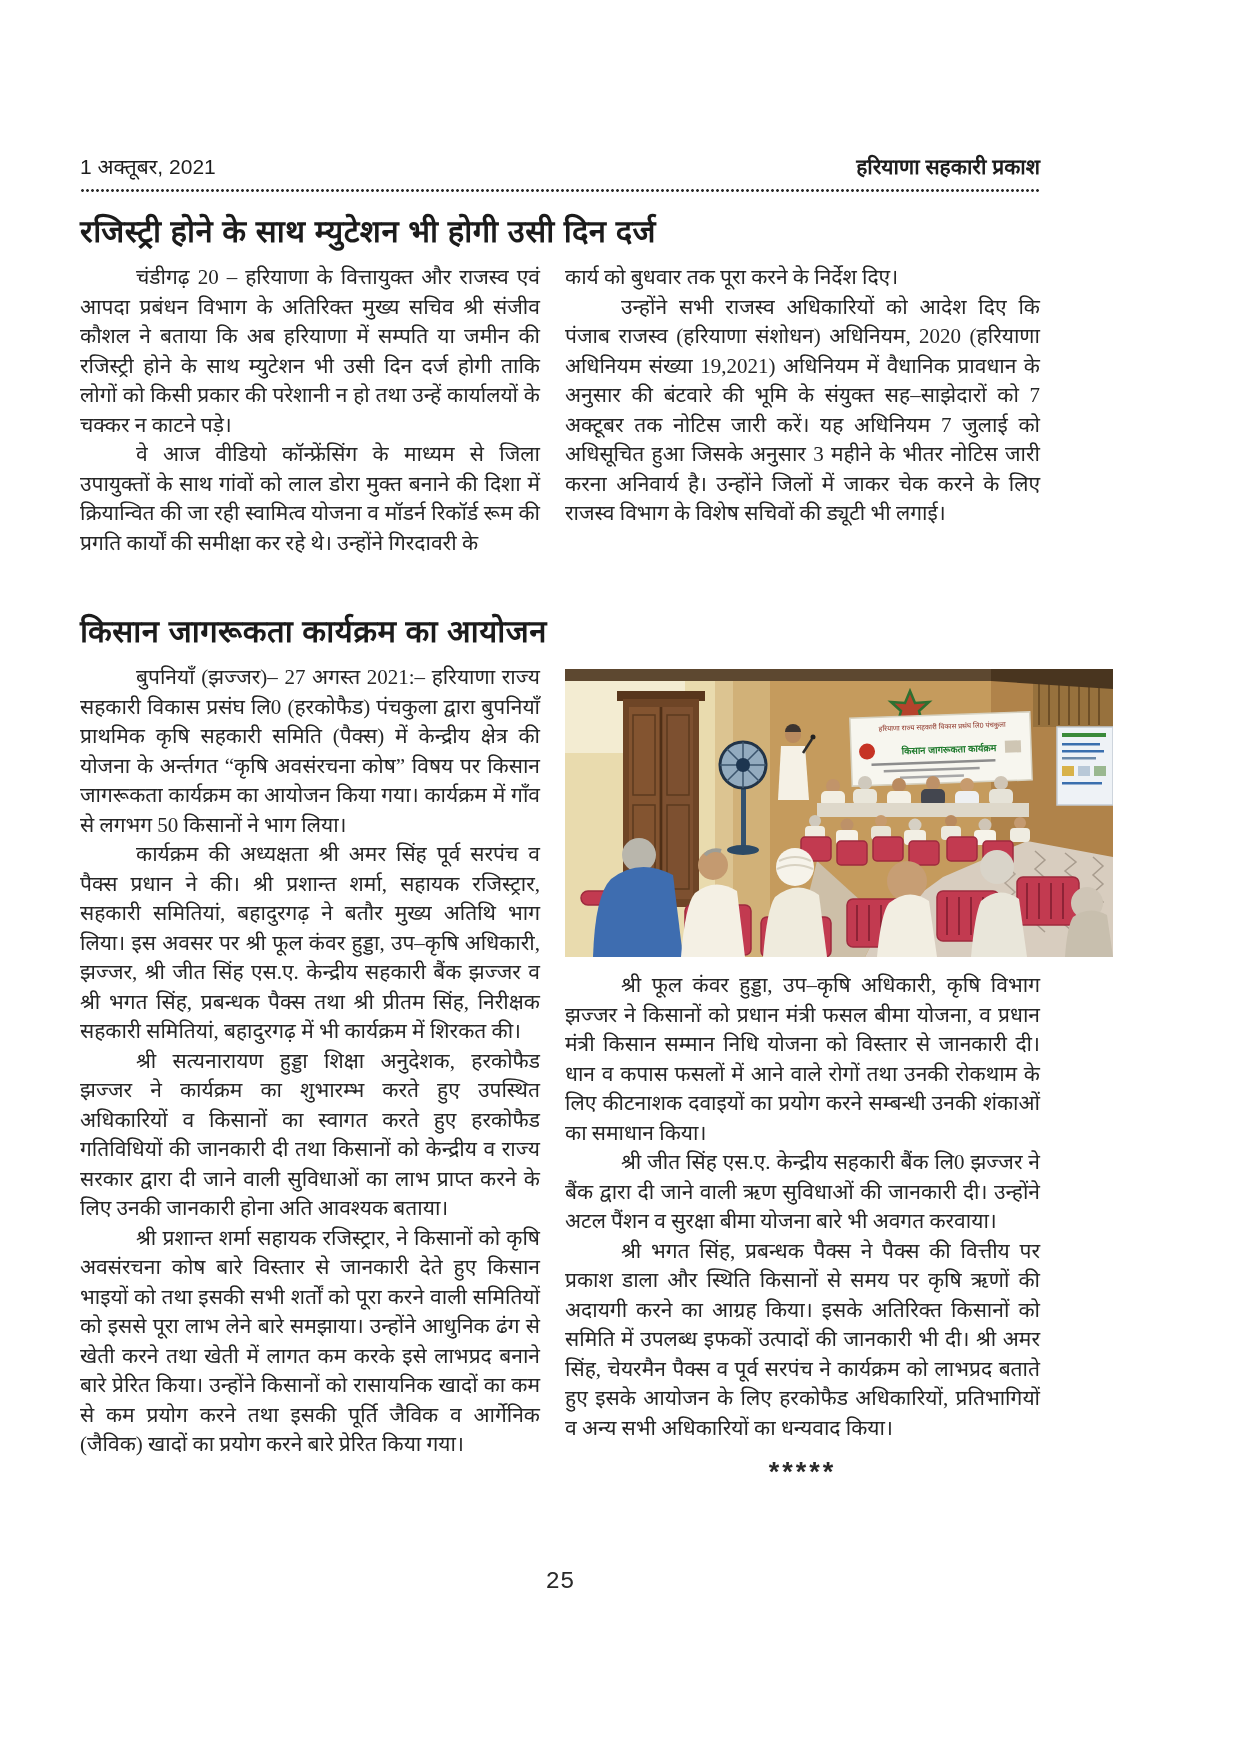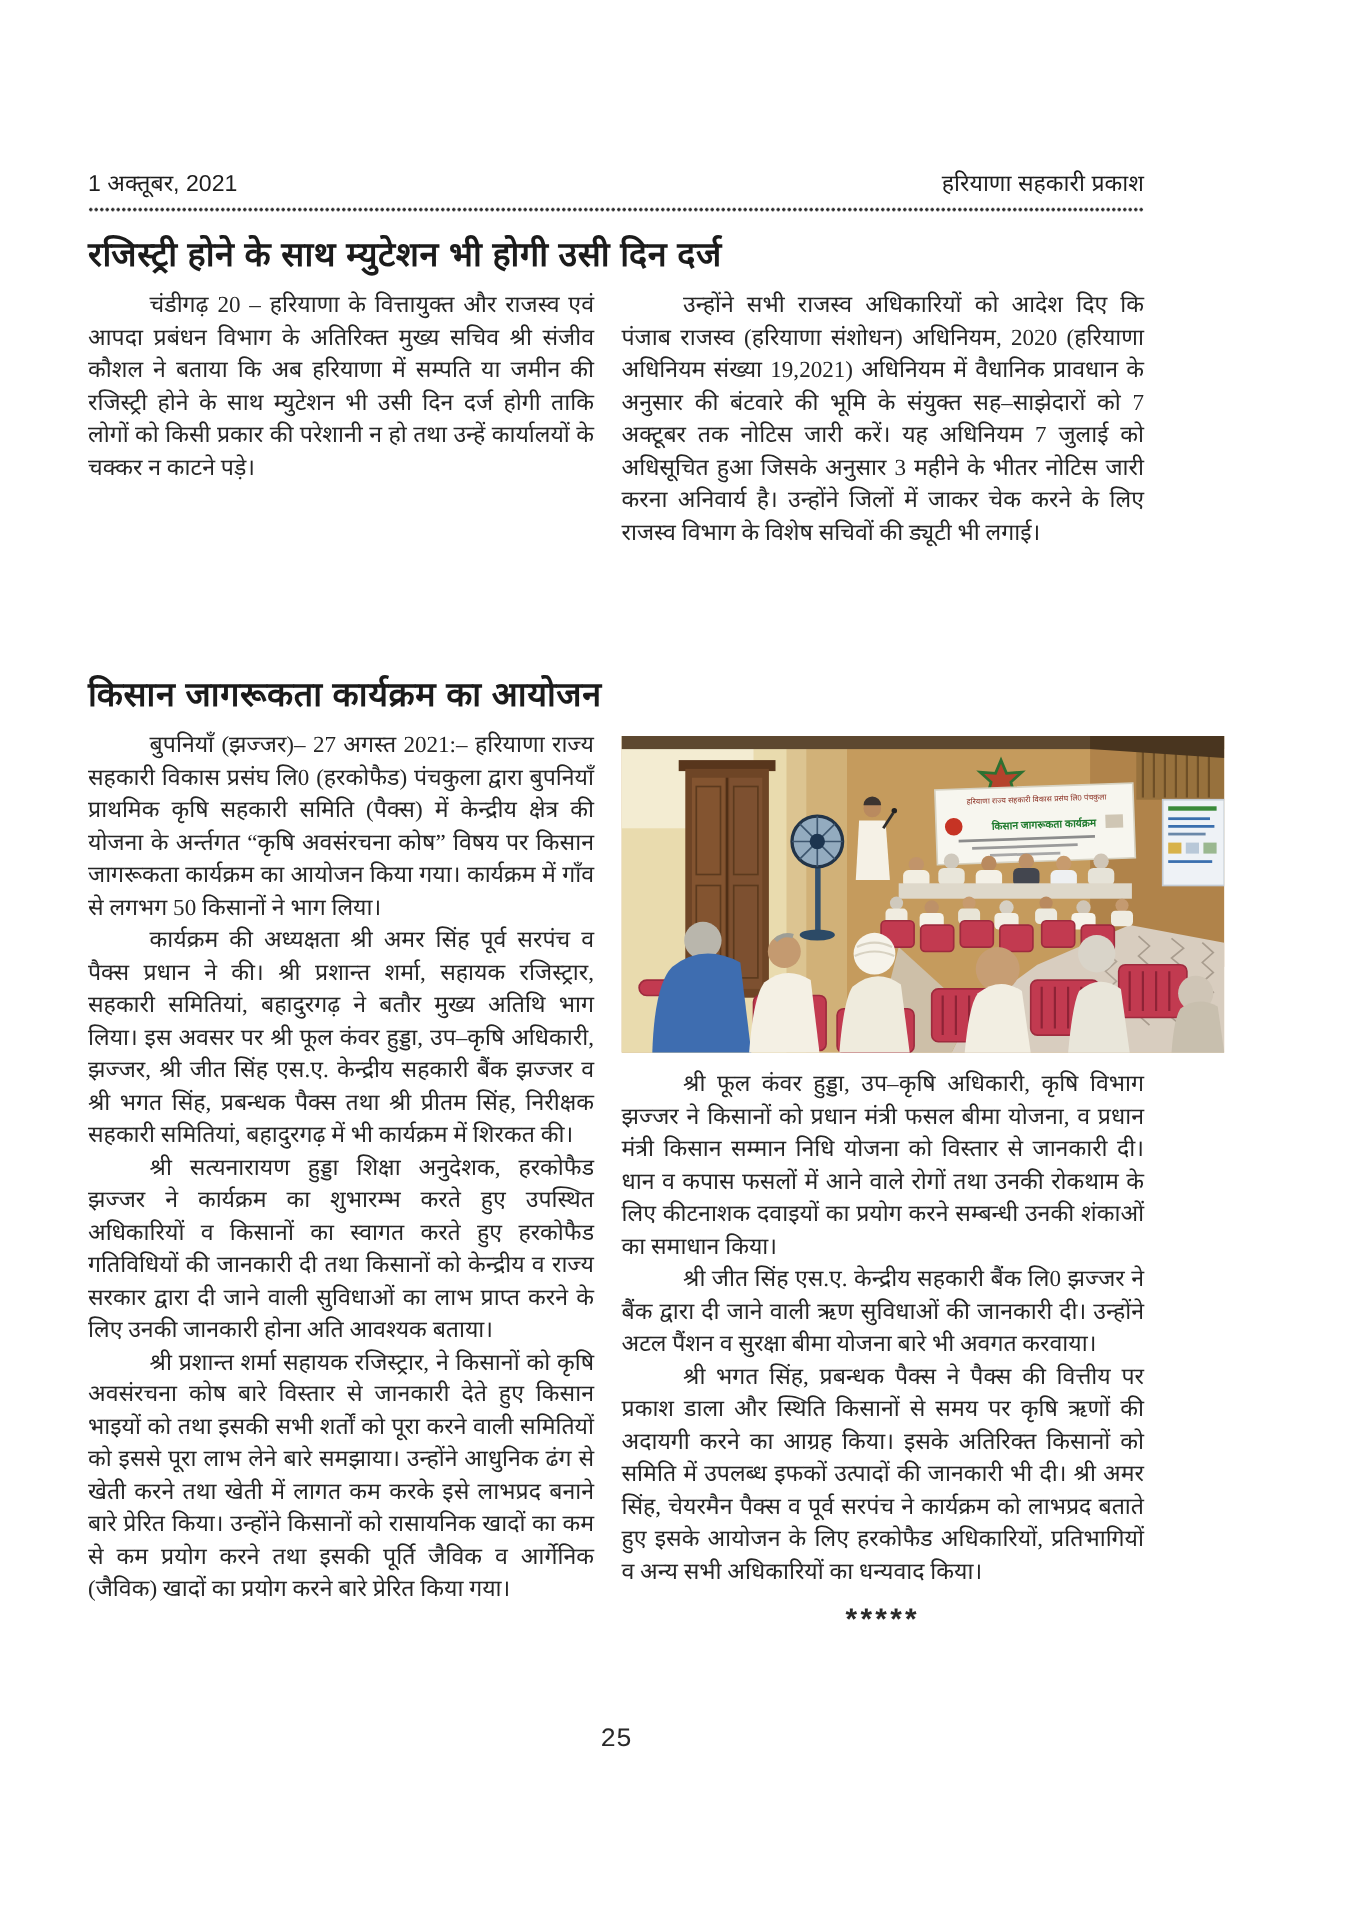--- a/index.html
+++ b/index.html
@@ -7,21 +7,21 @@
     position:relative;
     width:1240px;height:1613px;
     background:#ffffff;
     font-family:"Liberation Serif", serif;
     color:#232323;
     overflow:hidden;
   }
   .content{position:absolute;left:80px;top:152px;width:960px;}
   .masthead{display:flex;justify-content:space-between;align-items:baseline;
     font-family:"Liberation Sans", sans-serif;font-size:21px;color:#1d1d1d;}
-  .masthead .pub{font-weight:400;}
+  .masthead .pub{font-weight:700;}
   .dotted-rule{margin-top:8px;height:5px;
     background-image:radial-gradient(circle,#2c2c2c 1.3px,transparent 1.5px);
     background-size:5px 5px;background-repeat:repeat-x;background-position:0 50%;}
   .article-title{
     font-family:"Liberation Sans", sans-serif;
     text-align:left;font-size:31px;font-weight:700;color:#1b1b1b;
     margin:16px 0 12px 0;letter-spacing:0.5px;
   }
   .cols{display:flex;gap:25px;}
   .col-l{width:460px;}
@@ -50,22 +50,24 @@
     <div class="masthead">
       <span class="date">1 अक्तूबर, 2021</span>
       <span class="pub">हरियाणा सहकारी प्रकाश</span>
     </div>
     <div class="dotted-rule"></div>
 
     <div class="article-title">रजिस्ट्री होने के साथ म्युटेशन भी होगी उसी दिन दर्ज</div>
     <div class="cols art1">
       <div class="col-l">
         <p class="ind">चंडीगढ़ 20 – हरियाणा के वित्तायुक्त और राजस्व एवं आपदा प्रबंधन विभाग के अतिरिक्त मुख्य सचिव श्री संजीव कौशल ने बताया कि अब हरियाणा में सम्पति या जमीन की रजिस्ट्री होने के साथ म्युटेशन भी उसी दिन दर्ज होगी ताकि लोगों को किसी प्रकार की परेशानी न हो तथा उन्हें कार्यालयों के चक्कर न काटने पड़े।</p>
+        <p class="ind">वे आज वीडियो कॉन्फ्रेंसिंग के माध्यम से जिला उपायुक्तों के साथ गांवों को लाल डोरा मुक्त बनाने की दिशा में क्रियान्वित की जा रही स्वामित्व योजना व मॉडर्न रिकॉर्ड रूम की प्रगति कार्यों की समीक्षा कर रहे थे। उन्होंने गिरदावरी के</p>
       </div>
       <div class="col-r">
+        <p>कार्य को बुधवार तक पूरा करने के निर्देश दिए।</p>
         <p class="ind">उन्होंने सभी राजस्व अधिकारियों को आदेश दिए कि पंजाब राजस्व (हरियाणा संशोधन) अधिनियम, 2020 (हरियाणा अधिनियम संख्या 19,2021) अधिनियम में वैधानिक प्रावधान के अनुसार की बंटवारे की भूमि के संयुक्त सह–साझेदारों को 7 अक्टूबर तक नोटिस जारी करें। यह अधिनियम 7 जुलाई को अधिसूचित हुआ जिसके अनुसार 3 महीने के भीतर नोटिस जारी करना अनिवार्य है। उन्होंने जिलों में जाकर चेक करने के लिए राजस्व विभाग के विशेष सचिवों की ड्यूटी भी लगाई।</p>
       </div>
     </div>
 
     <div class="article-title art2-title">किसान जागरूकता कार्यक्रम का आयोजन</div>
     <div class="cols">
       <div class="col-l">
         <p class="ind">बुपनियाँ (झज्जर)– 27 अगस्त 2021:– हरियाणा राज्य सहकारी विकास प्रसंघ लि0 (हरकोफैड) पंचकुला द्वारा बुपनियाँ प्राथमिक कृषि सहकारी समिति (पैक्स) में केन्द्रीय क्षेत्र की योजना के अर्न्तगत “कृषि अवसंरचना कोष” विषय पर किसान जागरूकता कार्यक्रम का आयोजन किया गया। कार्यक्रम में गाँव से लगभग 50 किसानों ने भाग लिया।</p>
         <p class="ind">कार्यक्रम की अध्यक्षता श्री अमर सिंह पूर्व सरपंच व पैक्स प्रधान ने की। श्री प्रशान्त शर्मा, सहायक रजिस्ट्रार, सहकारी समितियां, बहादुरगढ़ ने बतौर मुख्य अतिथि भाग लिया। इस अवसर पर श्री फूल कंवर हुड्डा, उप–कृषि अधिकारी, झज्जर, श्री जीत सिंह एस.ए. केन्द्रीय सहकारी बैंक झज्जर व श्री भगत सिंह, प्रबन्धक पैक्स तथा श्री प्रीतम सिंह, निरीक्षक सहकारी समितियां, बहादुरगढ़ में भी कार्यक्रम में शिरकत की।</p>
         <p class="ind">श्री सत्यनारायण हुड्डा शिक्षा अनुदेशक, हरकोफैड झज्जर ने कार्यक्रम का शुभारम्भ करते हुए उपस्थित अधिकारियों व किसानों का स्वागत करते हुए हरकोफैड गतिविधियों की जानकारी दी तथा किसानों को केन्द्रीय व राज्य सरकार द्वारा दी जाने वाली सुविधाओं का लाभ प्राप्त करने के लिए उनकी जानकारी होना अति आवश्यक बताया।</p>

